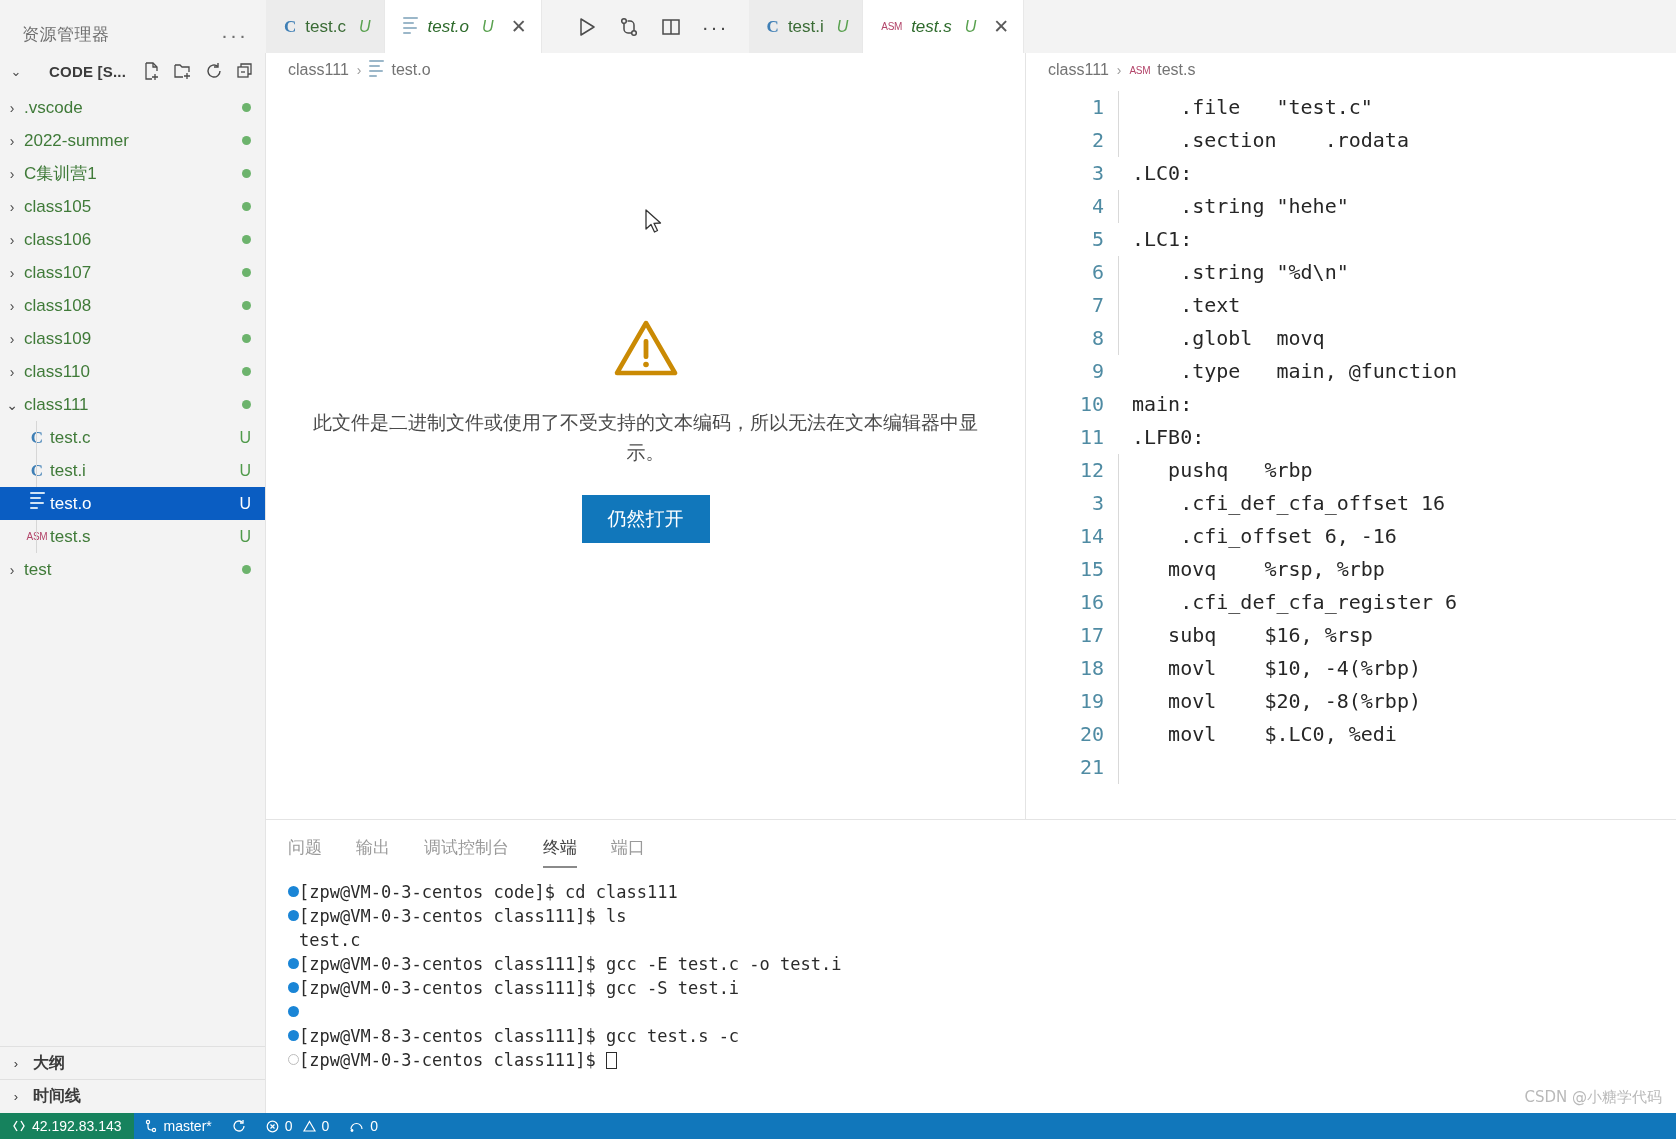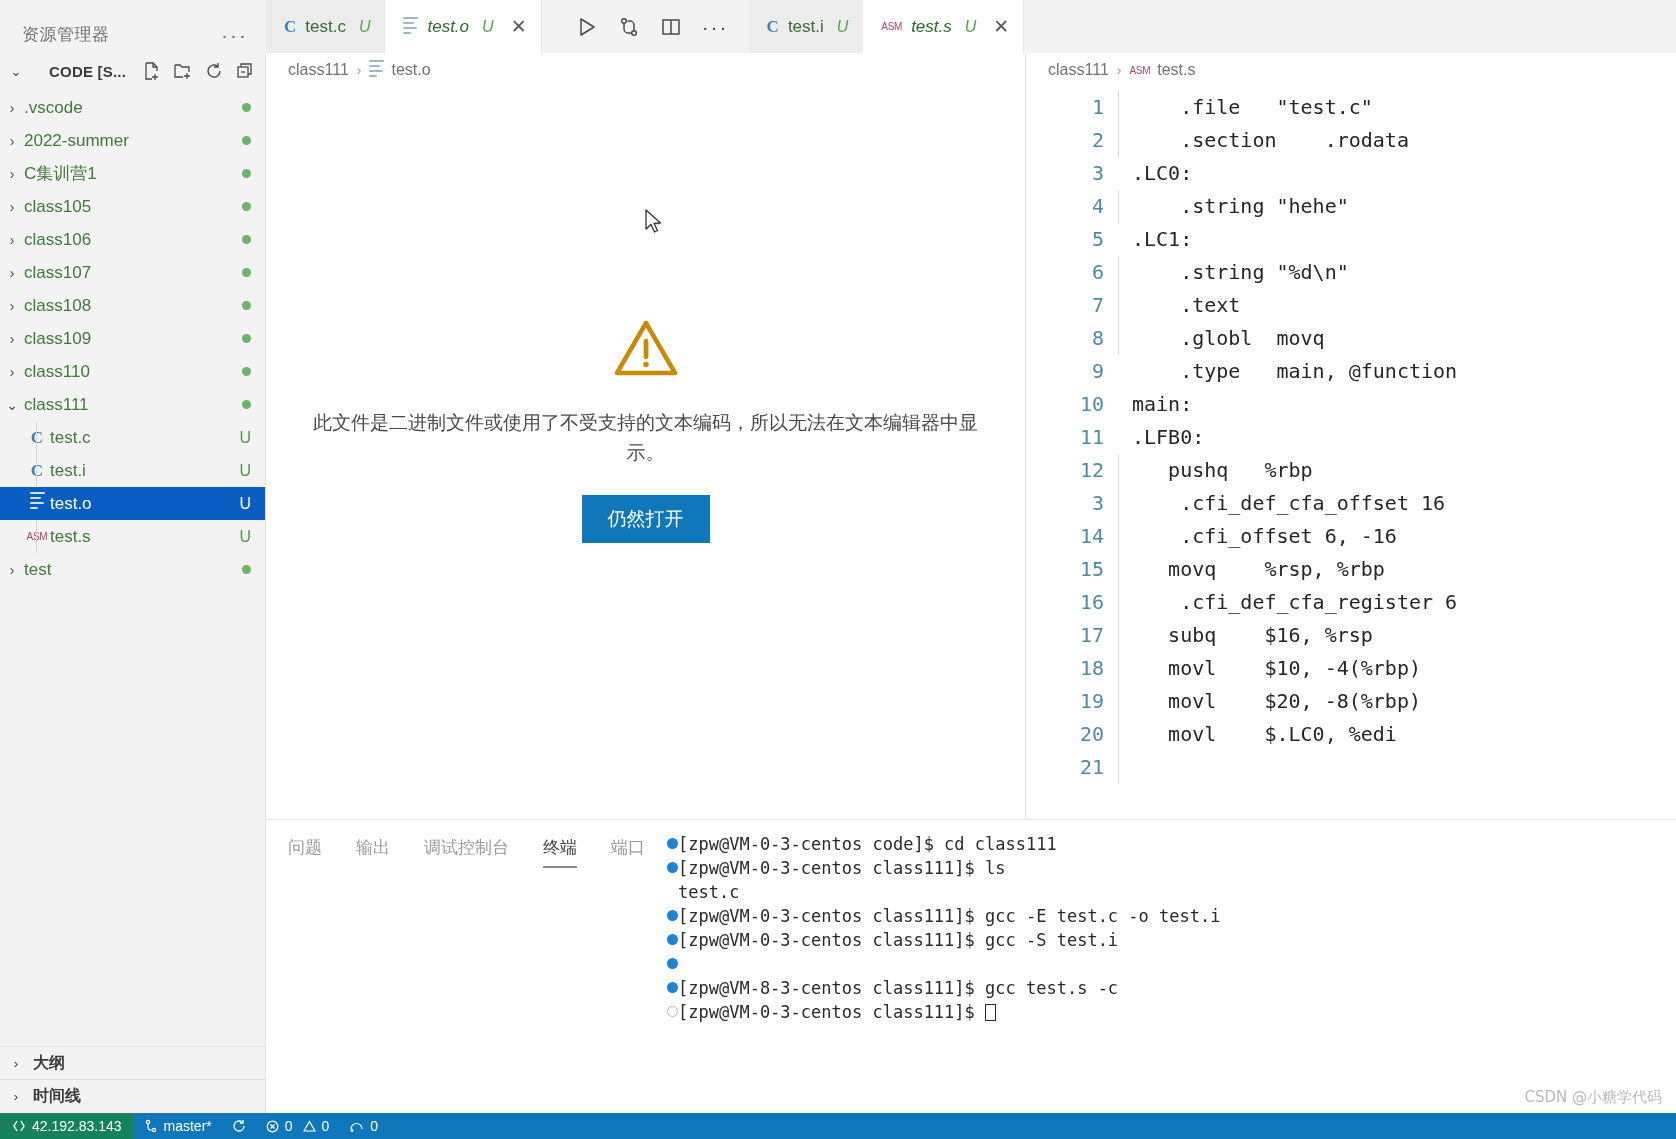--- a/index.html
+++ b/index.html
@@ -128,21 +128,21 @@
   .gutter { width: 92px; flex: 0 0 92px; text-align: right; padding-right: 14px; }
   .gutter div { font-family: "DejaVu Sans Mono", monospace; font-size: 20px; line-height: 33px; color: #4f8ba3; }
   .codelines { flex: 1; position: relative; padding-left: 14px; border-left: 0; }
   .codelines .cl {
     font-family: "DejaVu Sans Mono", monospace; font-size: 20px; line-height: 33px;
     color: #262626; white-space: pre;
   }
   .vguide { position:absolute; left: 0px; width:1px; background:#d9d9d9; }
 
   
-  .panel { flex: 0 0 294px; display: flex; background:#ffffff; border-top:1px solid #e4e4e4;}
+  .panel { flex: 0 0 294px; display: flex; flex-direction: column; background:#ffffff; border-top:1px solid #e4e4e4;}
   .panel-tabs { height: 48px; display: flex; align-items: flex-end; gap: 34px; padding: 0 0 0 22px; }
   .ptab { font-size: 17px; color: #9a9a9a; padding-bottom: 9px; cursor: pointer; position: relative; font-family:"DejaVu Sans", sans-serif;}
   .ptab.active { color: #444; }
   .ptab.active::after { content:''; position:absolute; left:0; right:0; bottom:0; height:2px; background:#8a8a8a;}
   .term { flex: 1; padding: 12px 0 0 22px; overflow: hidden; }
   .tline { display: flex; align-items: flex-start; gap: 0; height: 24px; }
   .tline .bullet { width: 11px; height: 11px; border-radius: 50%; background: #1a85d6; margin-top: 6px; flex:0 0 11px;}
   .tline .bullet.hollow { background: transparent; border: 1.5px solid #bdbdbd; }
   .tline .bullet.none { background: transparent; }
   .tline .txt { font-family: "DejaVu Sans Mono", monospace; font-size: 17px; color: #2b2b2b; white-space: pre; line-height: 24px;}

